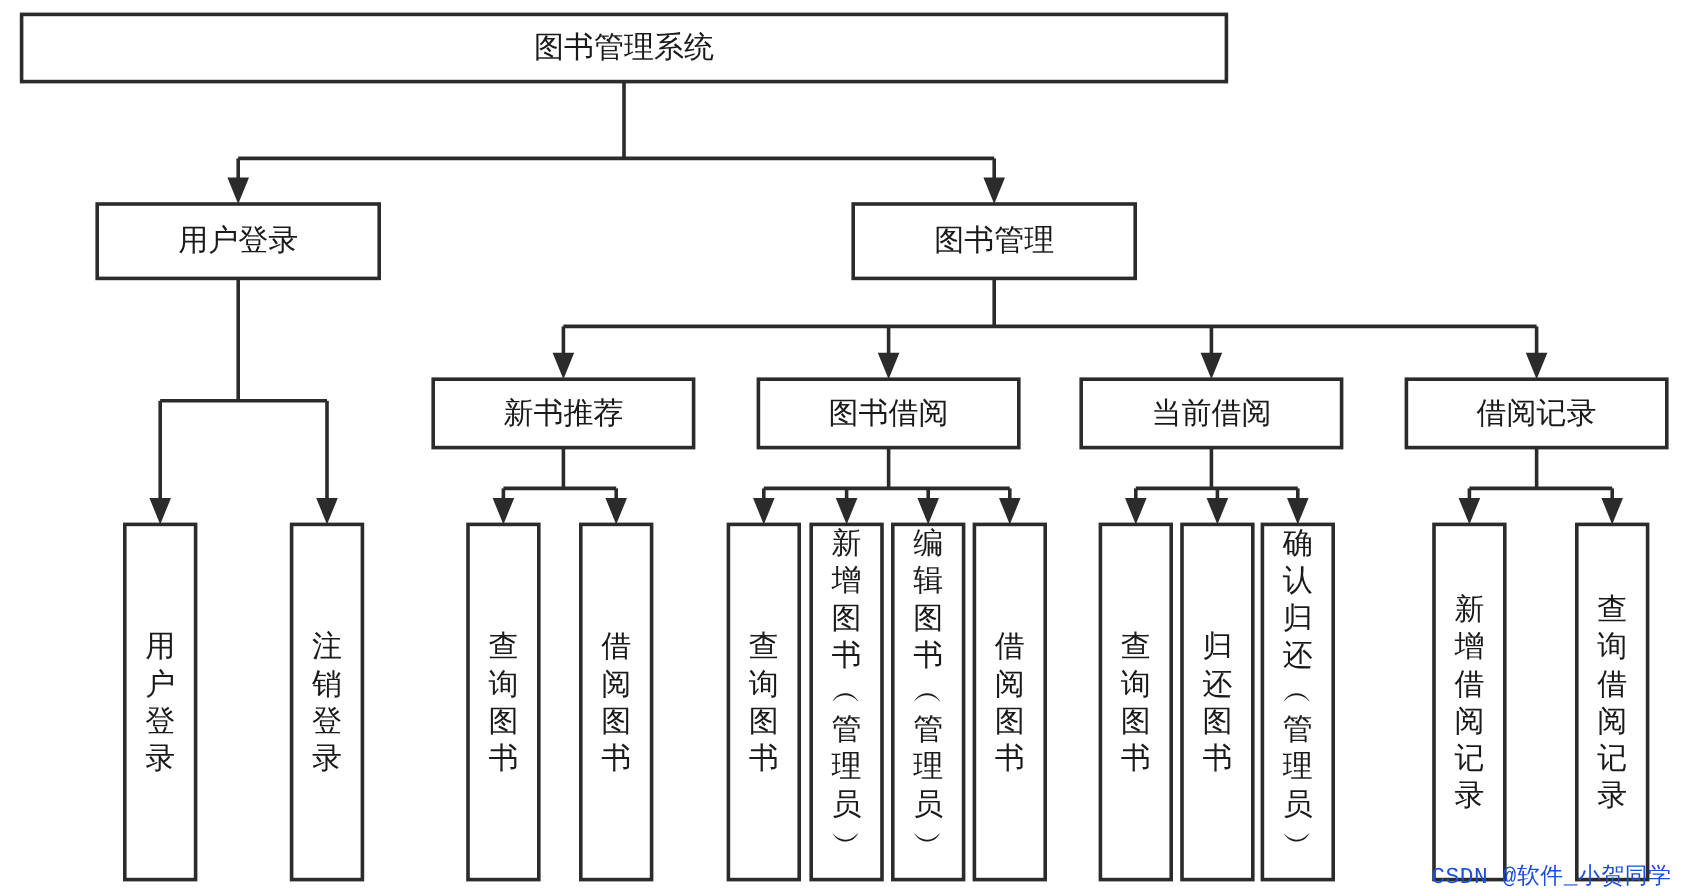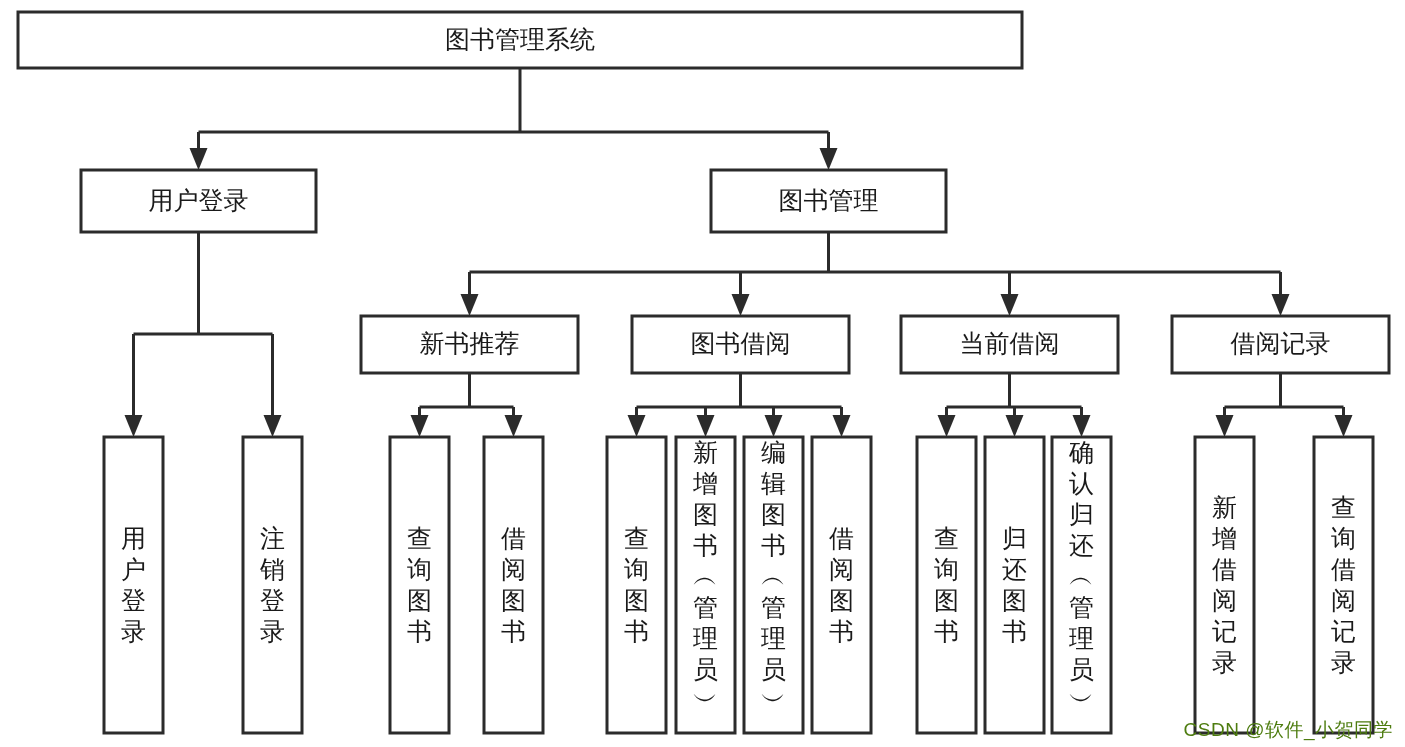--- a/index.html
+++ b/index.html
@@ -55,23 +55,23 @@
     font-family: "Liberation Sans", "DejaVu Sans", sans-serif;
     font-size: 25px;
     fill: #1a1a1a;
     text-anchor: middle;
     white-space: pre;
   }
   .watermark-text {
     position: absolute;
     right: 12px;
     bottom: 4px;
-    font-family: Liberation Sans, sans-serif;
+    font-family: Liberation Mono, monospace;
     font-size: 19px;
-    color: #4d7c0f;
+    color: #1d4ed8;
     letter-spacing: 0.5px;
     user-select: none;
     pointer-events: none;
   }
 </style>
 </head>
 <body>
 
 <div id="diagram-root">
   <svg class="diagram-canvas" id="diagram-canvas" viewBox="0 0 1405 747" xmlns="http://www.w3.org/2000/svg">

